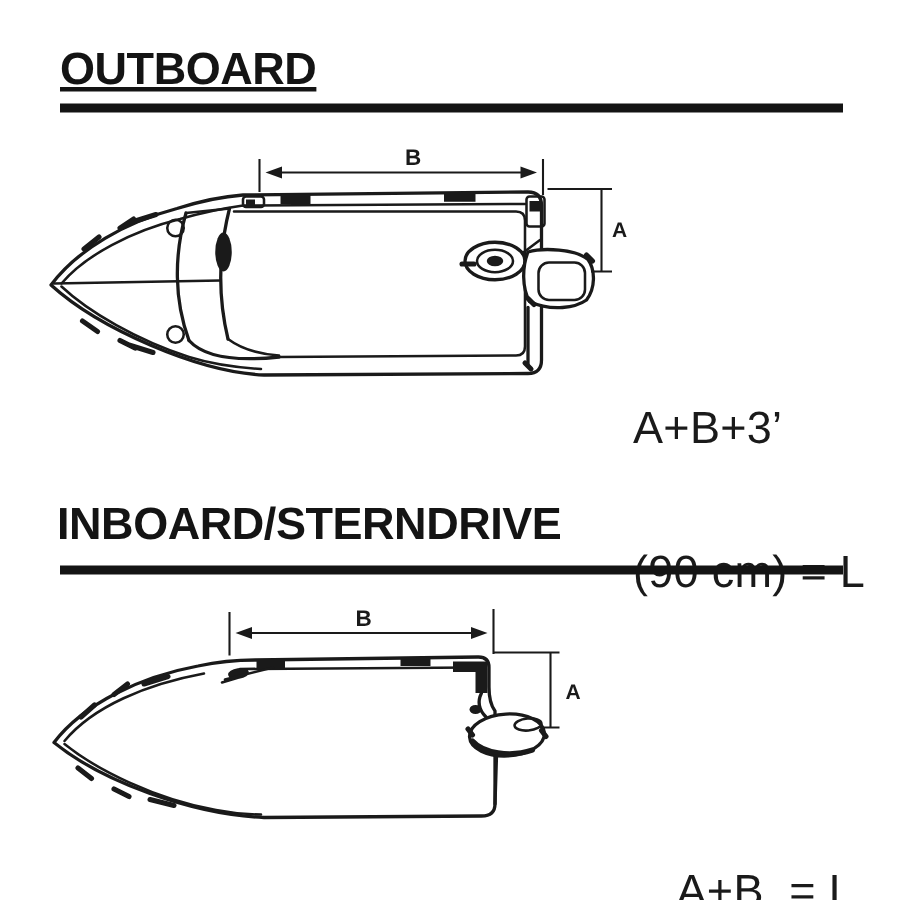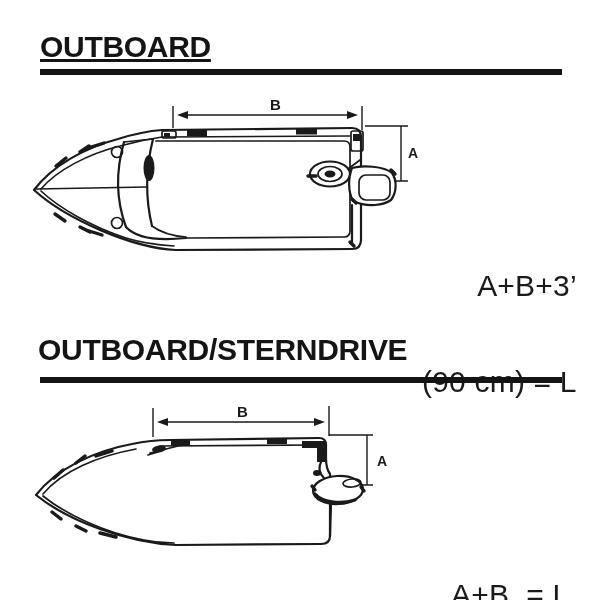--- a/index.html
+++ b/index.html
@@ -9,21 +9,21 @@
     overflow:hidden;
   }
   .section-title{
     position:absolute;margin:0;font-weight:bold;font-size:30px;
     letter-spacing:-0.3px;color:#141414;white-space:nowrap;
   }
   .title-rule{position:absolute;height:5.5px;background:#141414;}
   .diagram-svg{position:absolute;}
   .formula{
     position:absolute;font-size:30px;line-height:32px;color:#1a1a1a;
-    white-space:pre;letter-spacing:0.2px;text-align:right;
+    white-space:pre;letter-spacing:0.2px;
   }
   svg text{
     font-family:"Liberation Sans","DejaVu Sans",sans-serif;
     font-size:15px;font-weight:600;fill:#1a1a1a;
   }
   svg .ln{stroke:#1a1a1a;fill:none;stroke-width:2.2;stroke-linecap:round;stroke-linejoin:round;}
   svg .thin{stroke:#1a1a1a;fill:none;stroke-width:1.7;stroke-linecap:round;}
   svg .thick{stroke:#1a1a1a;fill:none;stroke-width:3.4;stroke-linecap:round;}
   svg .dim{stroke:#1a1a1a;fill:none;stroke-width:1.4;stroke-linecap:butt;}
   svg .fillk{fill:#1a1a1a;stroke:none;}
@@ -96,21 +96,21 @@
     </g>
   </svg>
 
   <div class="formula" style="left:422px;top:206px;">
     <span style="display:block">A+B+3’</span>
     <span style="display:block">(90 cm) = L</span>
   </div>
 </div>
 
 <div>
-  <h1 class="section-title" style="left:38px;top:333px;">OUTBOARD/STERNDRIVE</h1>
+  <h1 class="section-title" style="left:38px;top:333px;">INBOARD/STERNDRIVE</h1>
   <div class="title-rule" style="left:40px;top:377px;width:522px;"></div>
 
   <svg class="diagram-svg" style="left:20px;top:398px;" width="400" height="165" viewBox="20 398 400 165">
 
     <g>
       <path class="ln" d="M 36,495 C 56,469 94,451 132,444 C 146,441 158,440 170,440 L 319,438 Q 326,438 326,445 L 326,458 C 326,465 327,470 330,474 L 330,536 Q 330,544 321,544 L 176,545 C 128,543 68,521 36,495 Z"></path>
       <path class="thin" d="M 43,494 C 62,471 98,456 136,449"></path>
       <path class="thin" d="M 43,496 C 64,513 104,533 144,540 C 154,542 164,543 174,543"></path>
       <path class="thin" d="M 160,446 L 316,445"></path>
 

